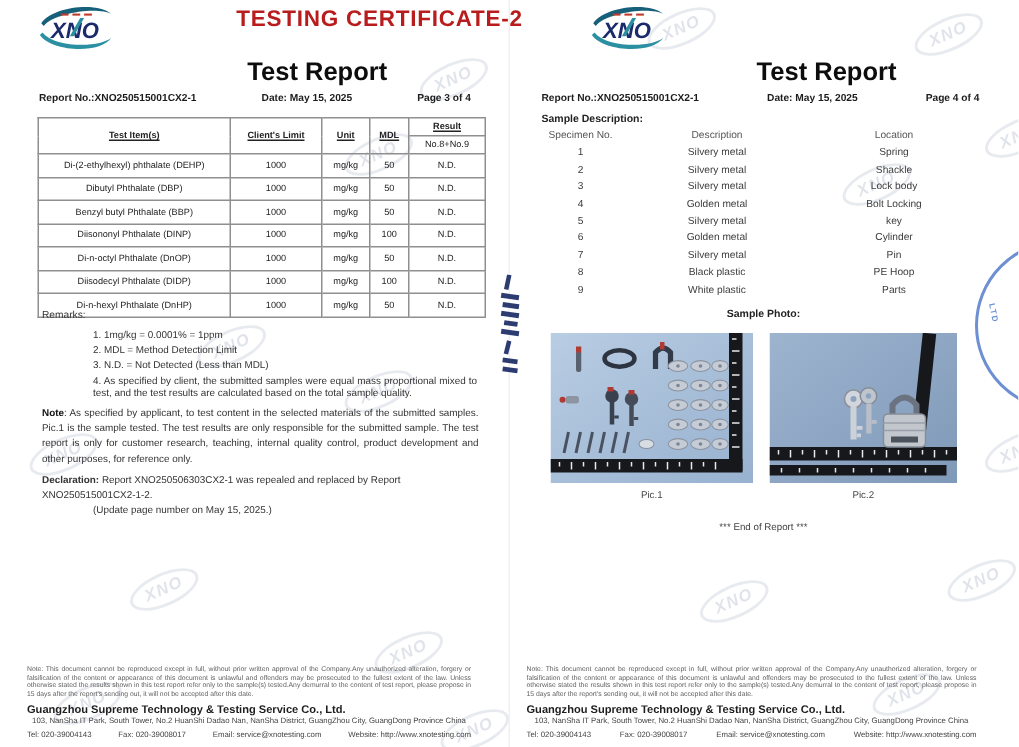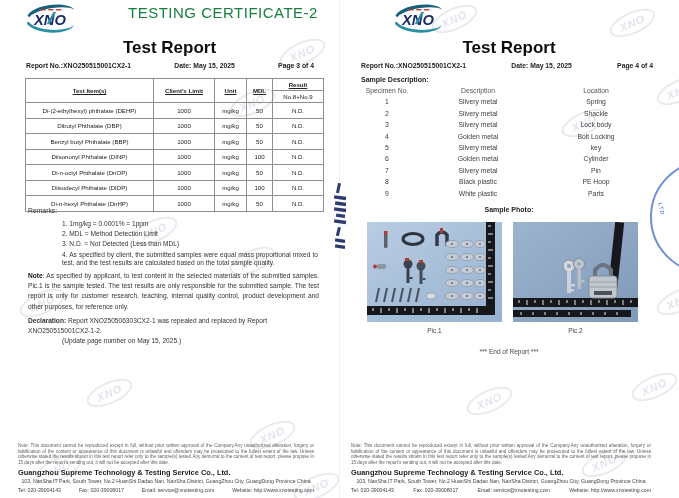--- a/index.html
+++ b/index.html
@@ -3,32 +3,32 @@
 <meta charset="utf-8">
 <style>
   html,body{margin:0;padding:0;background:#fff;}
   .canvas{position:relative;width:679px;height:498px;background:#ffffff;overflow:hidden;
           font-family:"Liberation Sans",sans-serif;color:#222;}
   
   .wm{position:absolute;z-index:0;display:inline-block;border:2px solid #e2e5ec;border-radius:50%;
       color:#d9dde6;font-weight:800;font-style:italic;font-size:11px;padding:3px 9px;
       transform:rotate(-24deg);letter-spacing:1px;opacity:.8;}
   
-  .cert-title{position:absolute;left:128px;top:4px;width:250px;text-align:left;z-index:1;
-      font-size:15px;font-weight:400;color:#15803d;letter-spacing:.5px;}
+  .cert-title{position:absolute;left:128px;top:4px;width:250px;text-align:center;z-index:1;
+      font-size:15px;font-weight:700;color:#b91c1c;letter-spacing:.5px;}
   .logo{position:absolute;z-index:2;width:52px;height:36px;}
   .logo-left{left:24px;top:1px;}
   .logo-right{left:392px;top:1px;}
   
   .page{position:absolute;top:0;height:498px;z-index:1;}
   .page-left{left:0;width:339px;}
   .page-right{left:339px;width:340px;}
   .page-divider{position:absolute;left:339px;top:0;width:1px;height:498px;background:#f0f0f2;z-index:1;}
   .rpt-title{position:absolute;left:0;width:100%;top:38px;text-align:center;
-      font-size:17px;font-weight:bold;color:#0d0d0d;}
+      font-size:17px;font-weight:bold;color:#0d0d0d;padding-left:42px;}
   .meta{position:absolute;top:62px;display:flex;justify-content:space-between;
       font-size:6.8px;font-weight:600;color:#1c1c1c;}
   .meta-l{left:26px;width:288px;}
   .meta-r{left:22px;width:292px;}
   
   table.results{position:absolute;left:25px;top:78px;border-collapse:collapse;table-layout:fixed;}
   table.results td,table.results th{border:1px solid #8f8f8f;font-size:6.1px;text-align:center;
       padding:0;vertical-align:middle;color:#222;}
   table.results th{font-weight:bold;}
   .u{text-decoration:underline;}

